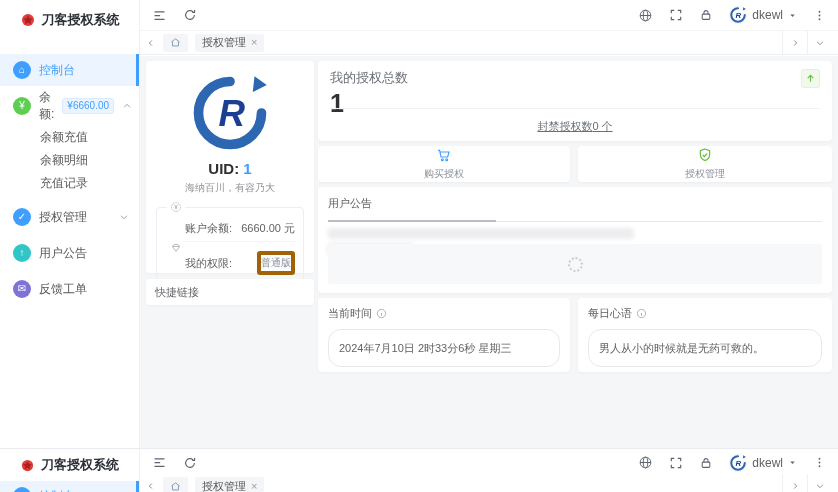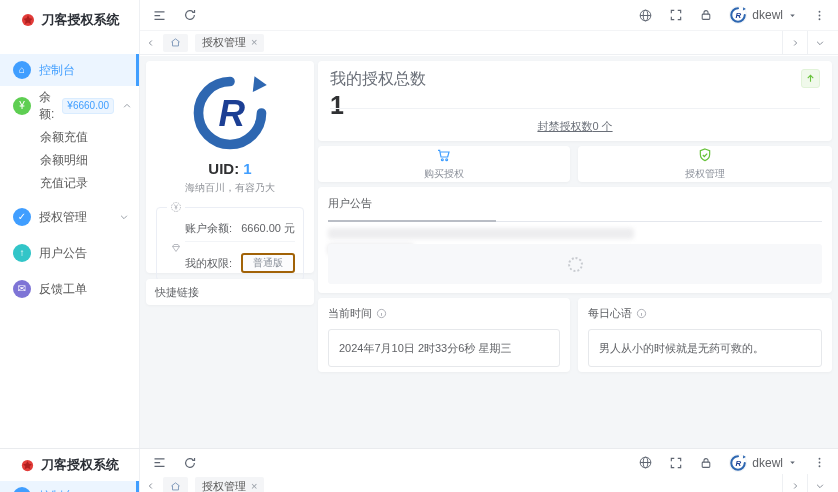--- a/index.html
+++ b/index.html
@@ -40,26 +40,26 @@
   .big-logo { margin:10px auto 0; width:84px; height:84px; display:block; }
   .uid-line { margin-top:5px; font-size:15px; font-weight:bold; color:#303133; }
   .uid-line .uid-v { color:#409eff; }
   .motto { margin-top:4px; font-size:10px; color:#909399; }
   .info-box { margin:12px 10px 0; border:1px solid #ebeef5; border-radius:4px; padding:0 8px 4px; text-align:left; position:relative; }
   .legend-icon { position:absolute; left:10px; background:#fff; padding:0 3px; color:#a8abb2; display:flex; }
   .li-1 { top:-7px; } .li-2 { top:34px; }
   .info-row { display:flex; justify-content:space-between; align-items:center; font-size:11px; color:#606266; height:26px;margin-left:20px; }
   .info-row:first-of-type { margin-top:8px; border-bottom:1px solid #f2f4f7; }
   .info-row:last-of-type { margin-top:8px; }
-  .tag { font-size:10px; color:#8a909a; border:2px solid #a16207; border-radius:3px; padding:1px 10px; background:#fcfcfd; }
+  .tag { font-size:10px; color:#8a909a; border:4px solid #a16207; border-radius:3px; padding:1px 0; background:#fcfcfd; }
   .quick-card { left:6px; top:223px; width:168px; height:26px; display:flex; align-items:center; padding:0 9px; font-size:11px; color:#606266; }
   
   .stats-card { left:178px; top:5px; width:514px; height:80px; padding:8px 12px; }
   .stats-head { display:flex; align-items:flex-start; }
-  .stats-title { font-size:16px; color:#6a6f78; }
+  .stats-title { font-size:13px; color:#6a6f78; }
   .up-btn { margin-left:auto; width:19px; height:19px; background:#f0f9eb; border:1px solid #e1f3d8; border-radius:3px; display:flex; align-items:center; justify-content:center; cursor:pointer; }
   .stats-value { font-size:25px; font-weight:bold; color:#303133; margin-top:1px; }
   .stats-foot { position:absolute; left:12px; right:12px; bottom:7px; border-top:1px solid #f0f2f5; padding-top:10px; display:flex; justify-content:center; font-size:11px; color:#6a6f78;text-decoration:underline; }
   
   .action-card { top:90px; height:36px; display:flex; flex-direction:column; align-items:center; justify-content:center; gap:4px; cursor:pointer; }
   .ac-buy { left:178px; width:252px; } .ac-manage { left:438px; width:254px; }
   .action-label { font-size:10px; color:#8a8f99; }
   
   .announce-card { left:178px; top:131px; width:514px; height:106px; padding:9px 10px; }
   .announce-title { font-size:11px; color:#606266; }
@@ -68,21 +68,21 @@
   .announce-line .l-dark { position:absolute; left:0; width:34%; top:0; height:2px; background:#b9bdc5; }
   .blur-strip { background:#ededef; border-radius:3px; filter:blur(2px); }
   .bs-1 { margin-top:6px; width:62%; height:11px; }
   .bs-2 { margin-top:5px; width:86px; height:11px; background:#e4e4e7; }
   .load-box { position:absolute; left:10px; right:10px; bottom:9px; height:40px; background:#f7f8fa; border-radius:3px; display:flex; align-items:center; justify-content:center; }
   .spinner { width:15px; height:15px; border:2px dotted #c8cbd0; border-radius:50%; }
   
   .mini-card { top:242px; height:74px; padding:8px 10px; }
   .mc-time { left:178px; width:252px; } .mc-quote { left:438px; width:254px; }
   .mini-title { display:flex; align-items:center; gap:4px; font-size:11px; color:#606266; }
-  .mini-box { margin-top:8px; height:38px; border:1px solid #e6e8eb; border-radius:3px; display:flex; align-items:center; padding:16px 10px; font-size:11px; color:#606266; }
+  .mini-box { margin-top:8px; height:38px; border:1px solid #e6e8eb; border-radius:13px; display:flex; align-items:center; padding:16px 10px; font-size:11px; color:#606266; }
   
   .dup { position:absolute; left:0; top:448px; width:838px; height:44px; overflow:hidden; border-top:1px solid #e9ebee; background:#fff; }
   .dup-side { position:absolute; left:0; top:0; width:140px; height:44px; border-right:1px solid #eef0f3; }
   .dup-side .logo-row { height:28px; margin-top:2px; }
   .dup-console { position:absolute; left:0; top:32px; right:0; height:30px; background:#ecf5ff; color:#409eff; display:flex; align-items:center; gap:8px; padding:0 13px; font-size:12px; border-right:3px solid #409eff; cursor:pointer; }
   .dup-main { position:absolute; left:140px; top:0; right:0; height:44px; }
   .dup-main .toolbar { height:27px; border-bottom:none; }
   .dup-main .tabbar { height:20px; border-bottom:none; }
   svg { display:block; }
 </style>

